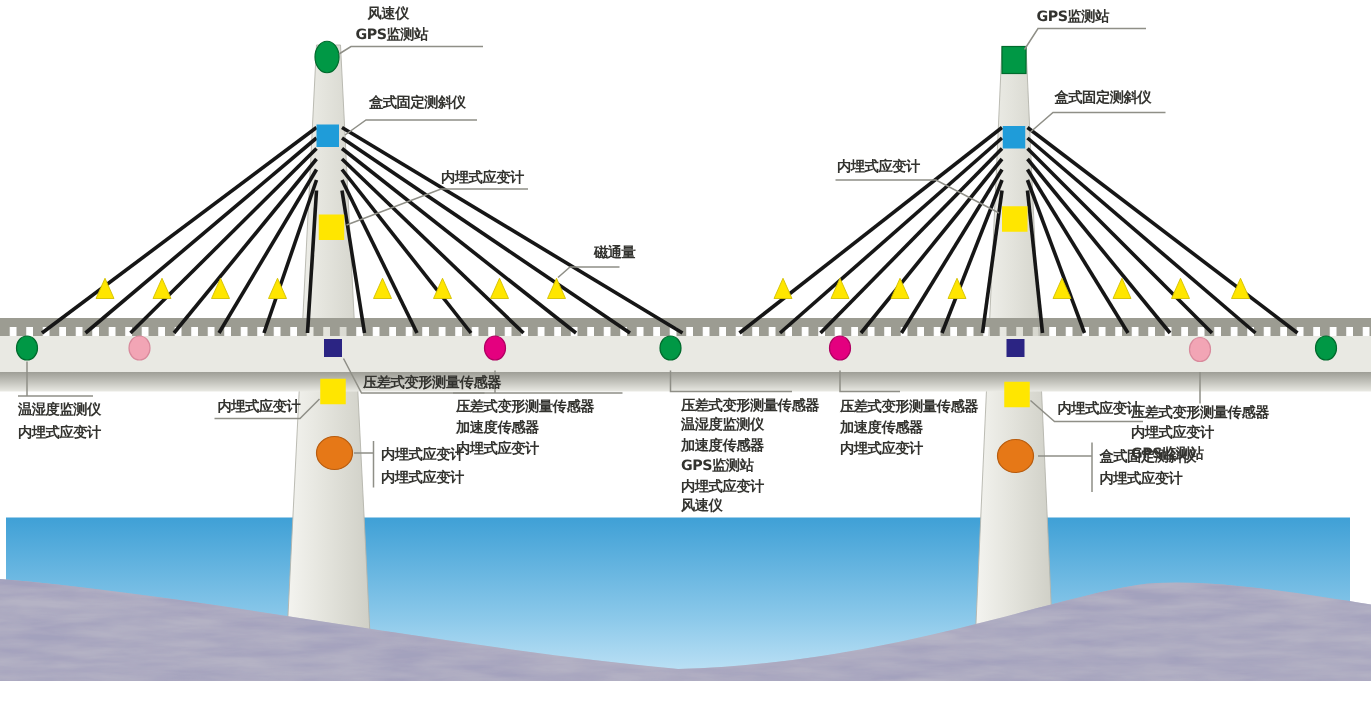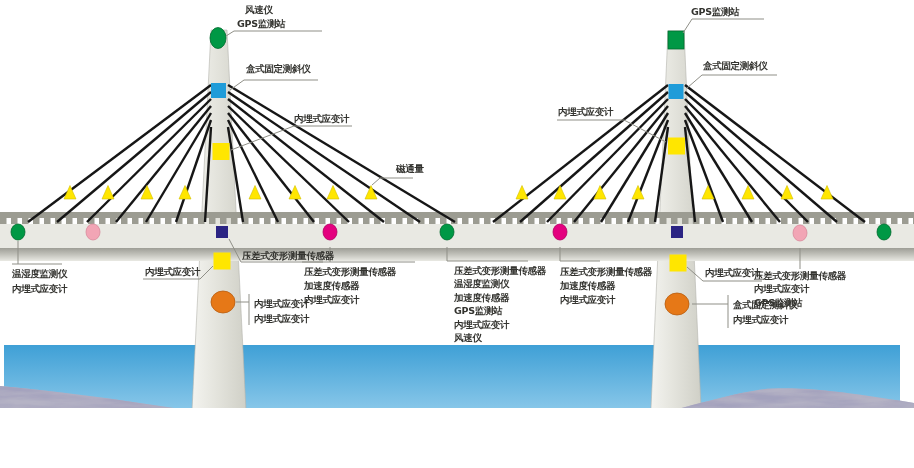--- a/index.html
+++ b/index.html
@@ -1,16 +1,16 @@
 <!DOCTYPE html>
 <html style="--green: #009845; --blue: #1f9cd9; --yellow: #ffe600; --indigo: #2b2483; --magenta: #e4007f; --pink: #f2a5b5; --orange: #e67817; --cable: #161616; --leader: #8f8f87; --text: #33332f; --deckBody: #e9e9e3; --deckRail: #9c9c92; --deckStripe: #a0a098; --towerLight: #f4f4f0; --towerDark: #d6d6ce; --waterTop: #3fa0d6; --waterBottom: #d7eefb; --terrain: #b5b3c5;"><head>
 <meta charset="utf-8">
 <style>
   html,body{margin:0;padding:0;background:#ffffff;}
-  .stage{position:relative;width:914px;height:408px;background:#ffffff;overflow:hidden;
+  .stage{position:relative;width:914px;height:454px;background:#ffffff;overflow:hidden;
          font-family:"DejaVu Sans",sans-serif;}
   .stage svg{position:absolute;left:0;top:0;}
   .lbl{position:absolute;font-family:"DejaVu Sans",sans-serif;font-size:9.5px;font-weight:600;
        line-height:14px;color:var(--text,#33332f);letter-spacing:-0.3px;white-space:nowrap;}
   .lh15{line-height:15px}
   .lh13{line-height:13.4px}
 </style>
 </head>
 <body>
 

